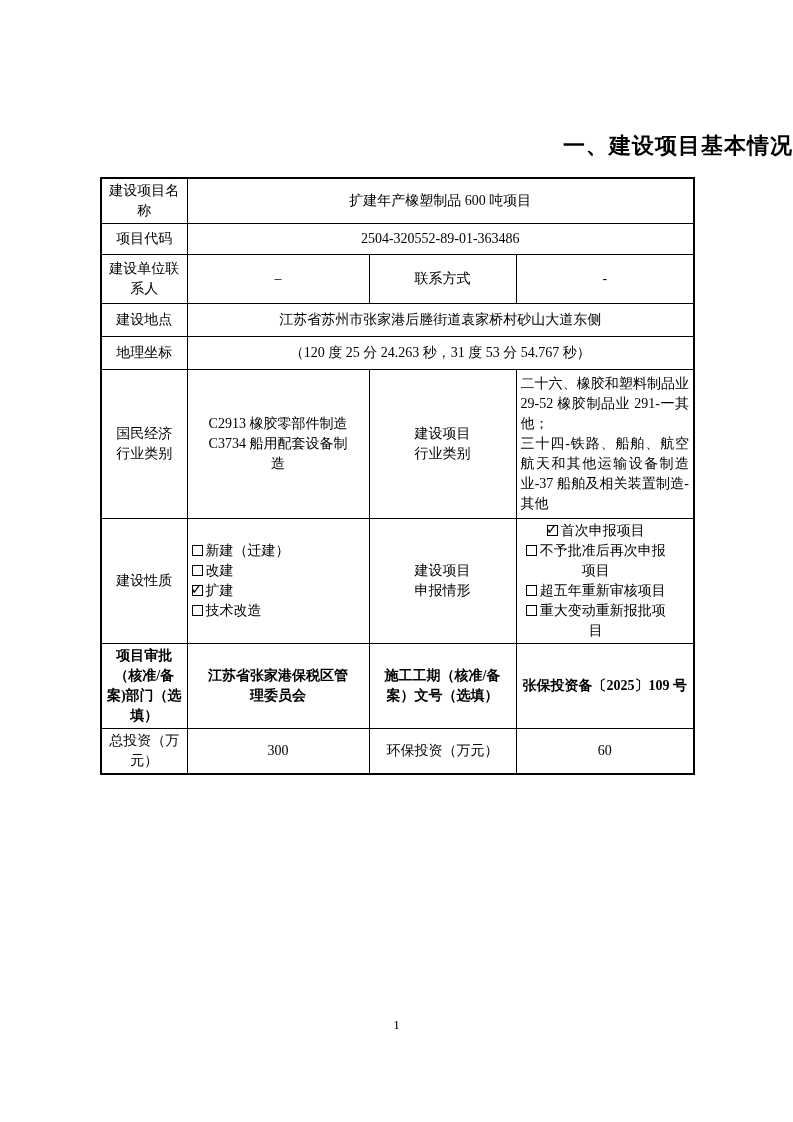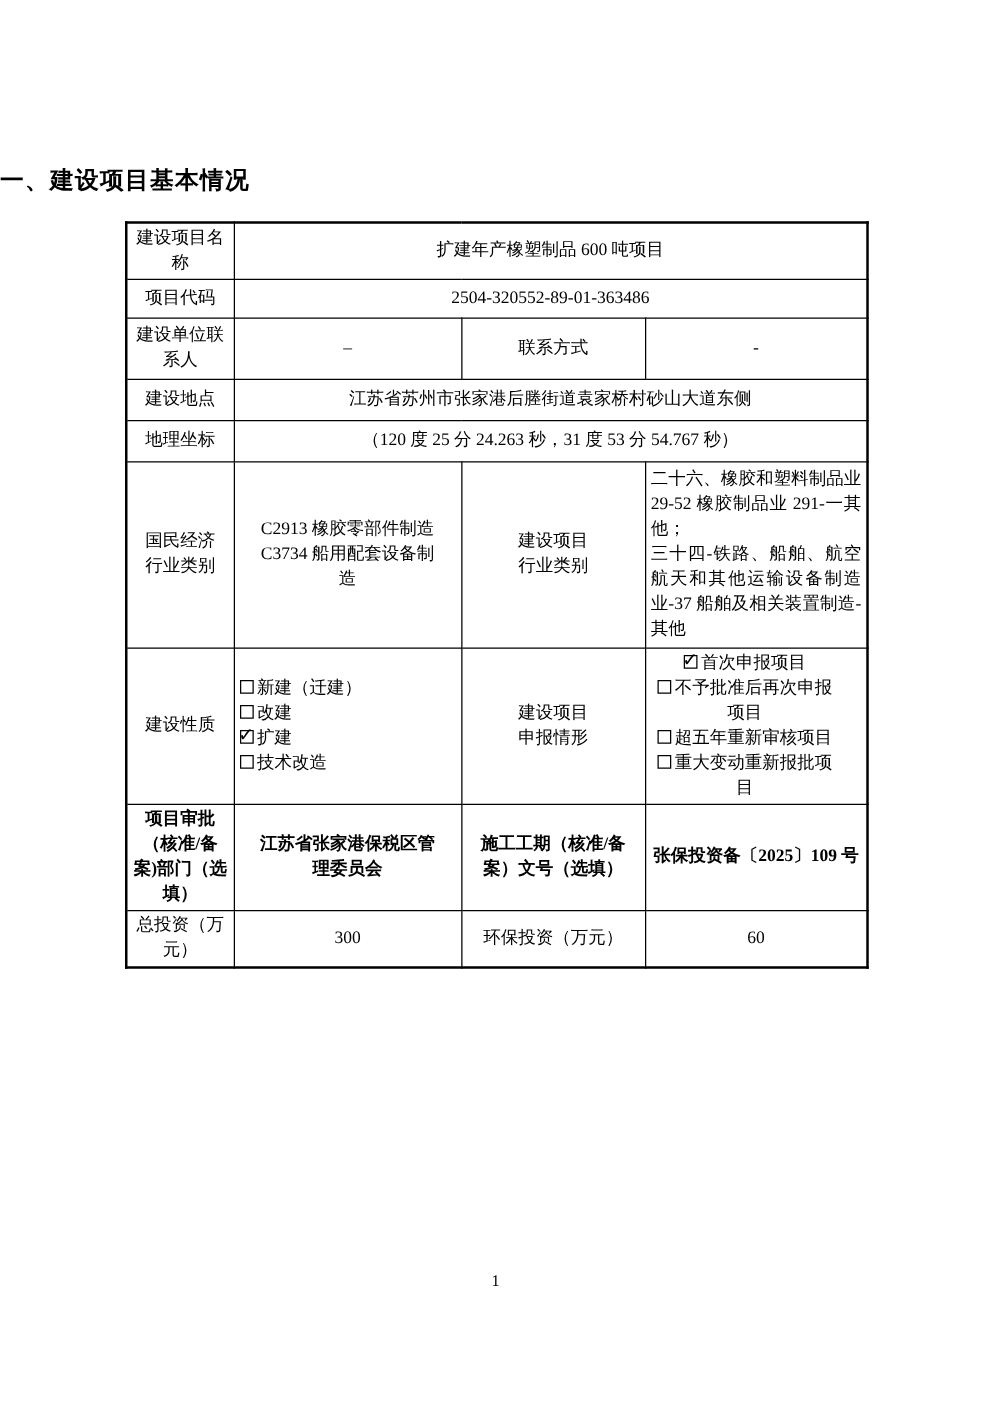--- a/index.html
+++ b/index.html
@@ -6,21 +6,21 @@
   html,body { background:#ffffff; }
   body {
     width:793px; height:1122px;
     font-family:"Liberation Serif","DejaVu Serif",serif;
     color:#000;
   }
   .page { position:relative; width:793px; height:1122px; overflow:hidden; }
 
   .doc-title {
     position:absolute; top:131px; left:0; width:100%;
-    text-align:left; font-size:19px; font-weight:bold; letter-spacing:1px;
+    text-align:right; font-size:22px; font-weight:bold; letter-spacing:1px;
   }
 
   table.form {
     position:absolute; left:100px; top:177px;
     width:593px; border-collapse:collapse; table-layout:fixed;
     border:2px solid #000;
   }
   td {
     border:1px solid #000;
     font-size:14px; line-height:1.43;

